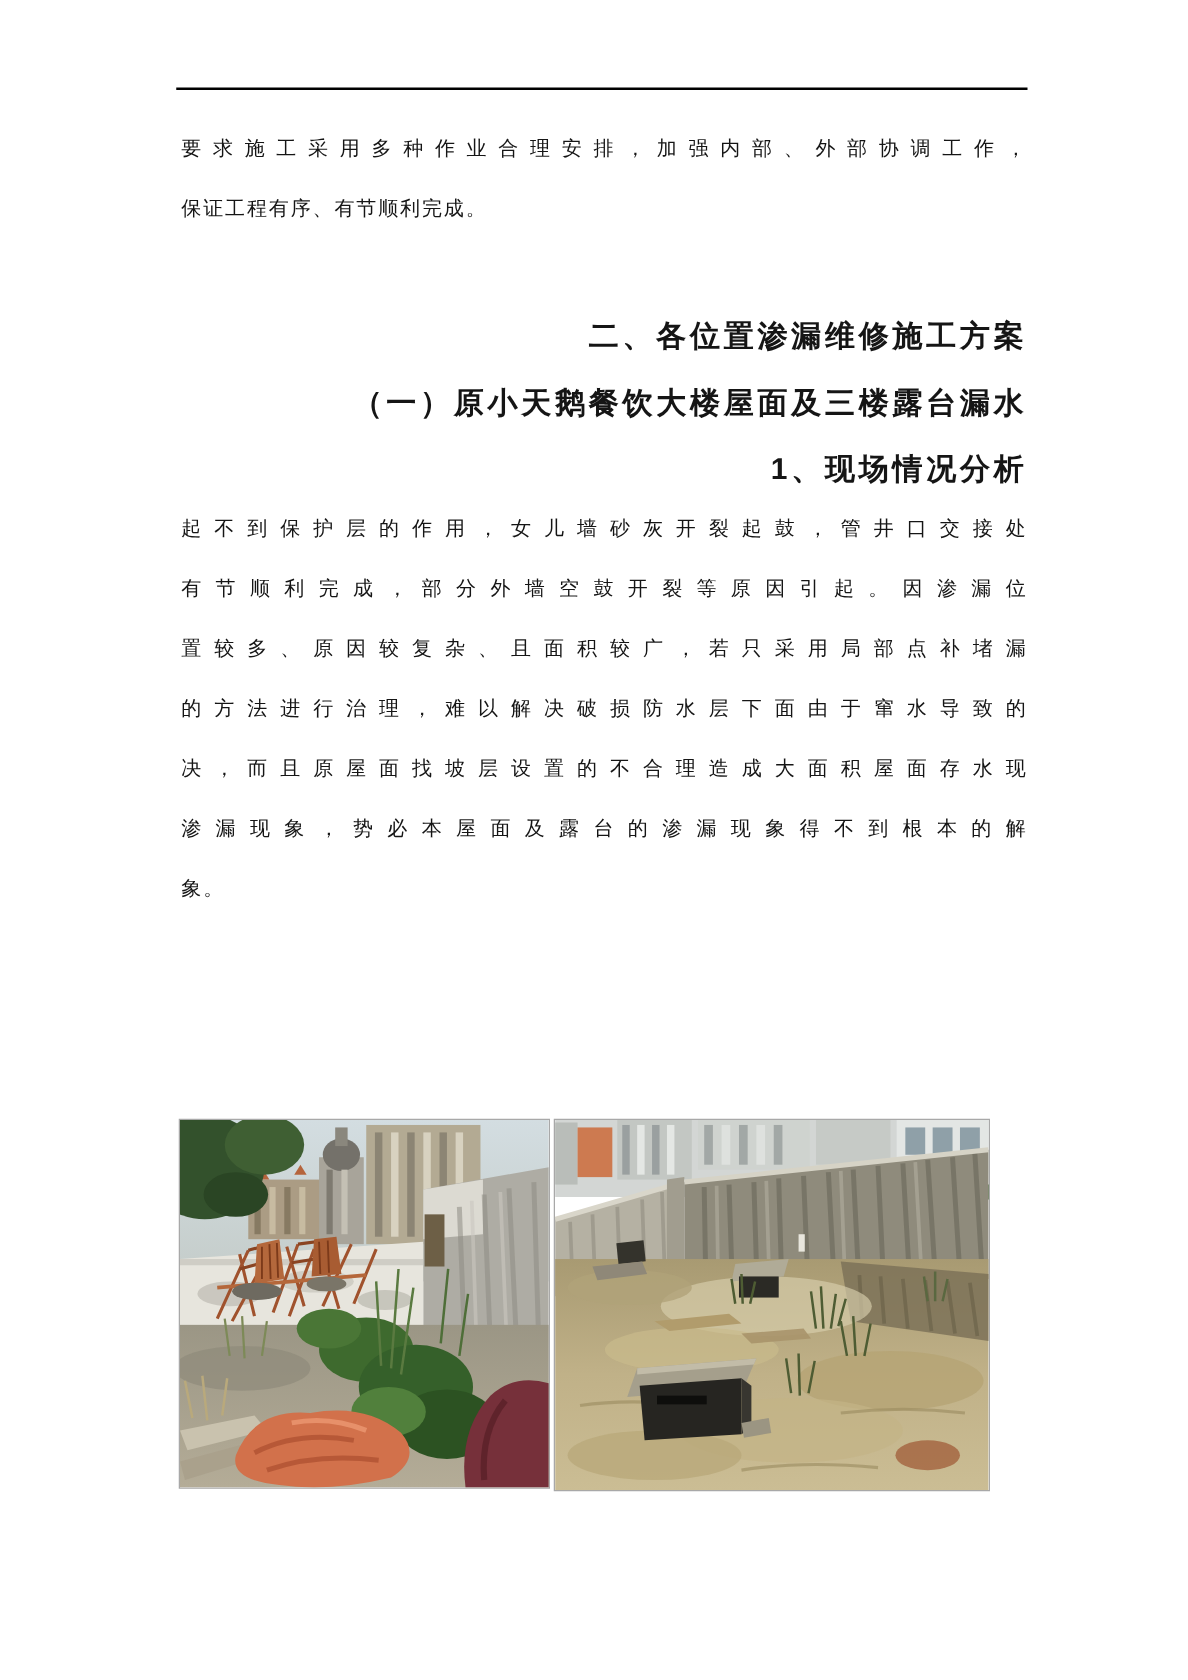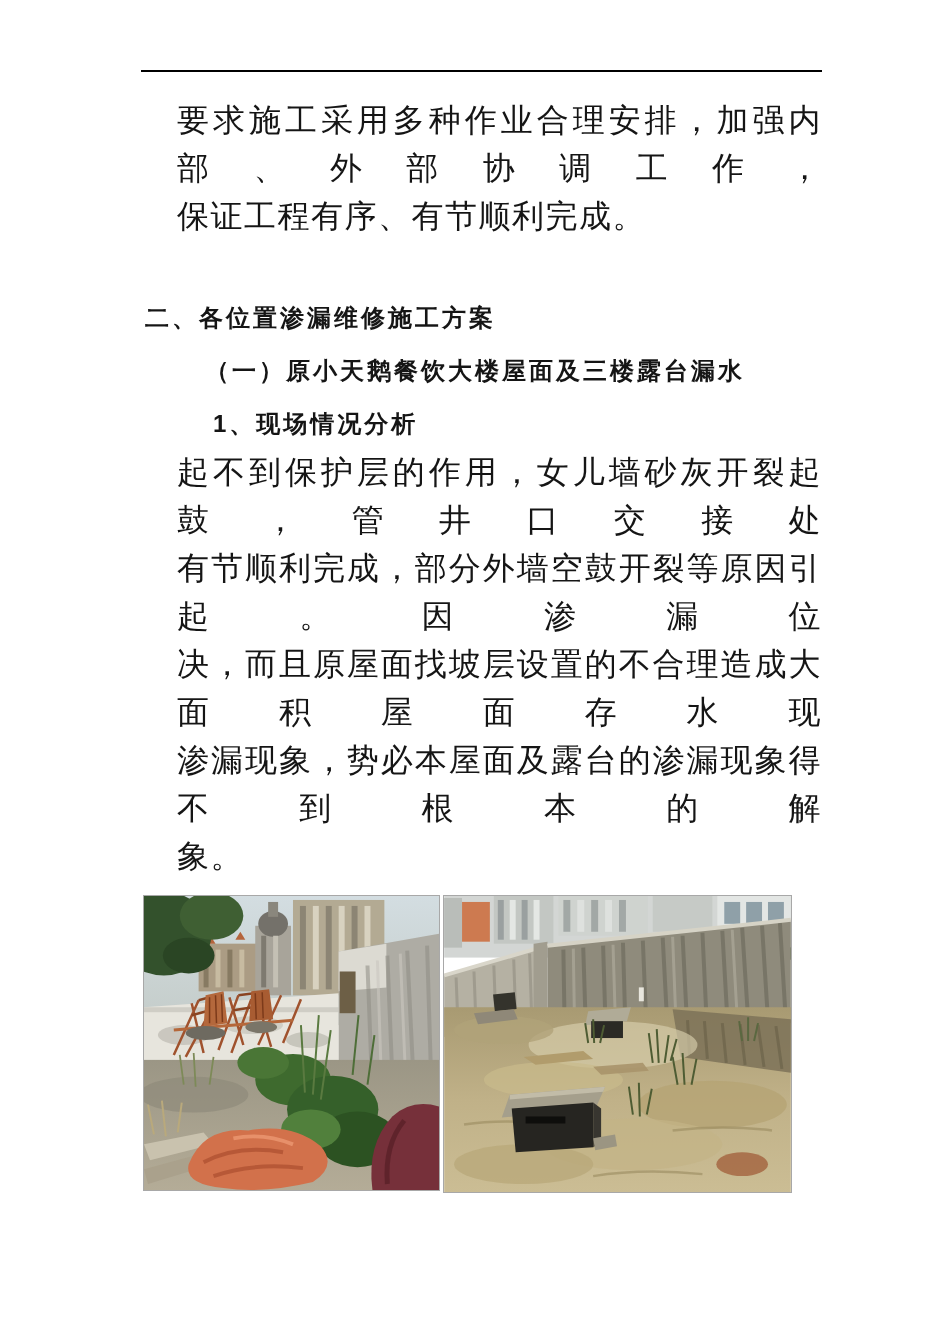--- a/index.html
+++ b/index.html
@@ -20,41 +20,41 @@
     width: 681px;
     border-top: 2.5px solid #000000;
   }
   .textcol {
     position: absolute;
     left: 145px;
     top: 96px;
     width: 677px;
   }
   .line {
-    font-size: 32px;
+    font-size: 16px;
     line-height: 48px;
     letter-spacing: 1.5px;
     white-space: nowrap;
-    margin-left: 32px;
   }
   .just {
     white-space: normal;
     text-align: justify;
     text-align-last: justify;
     text-justify: inter-character;
   }
   .indent { text-indent: 60px; }
   .headings { margin-top: 0; }
   .h1, .h2, .h3 {
     font-family: "Liberation Sans", "DejaVu Sans", sans-serif;
     font-weight: bold;
     font-size: 24px;
     line-height: 48px;
     letter-spacing: 3px;
     white-space: nowrap;
+    text-align: right;
   }
   .h1 { margin-top: 54px; }
   .h2 { margin-top: 5px; padding-left: 60px; }
   .h3 { margin-top: 5px; padding-left: 68px; }
   .para { margin-top: 0; }
   .photos {
     position: absolute;
     left: 143px;
     top: 895px;
     width: 652px;
@@ -84,20 +84,22 @@
 
     <div class="headings">
       <div class="h1">二、各位置渗漏维修施工方案</div>
       <div class="h2">（一）原小天鹅餐饮大楼屋面及三楼露台漏水</div>
       <div class="h3">1、现场情况分析</div>
     </div>
 
     <div class="para">
       <div class="line just">起不到保护层的作用，女儿墙砂灰开裂起鼓，管井口交接处</div>
       <div class="line just">有节顺利完成，部分外墙空鼓开裂等原因引起。因渗漏位</div>
+      <div class="line just">置较多、原因较复杂、且面积较广，若只采用局部点补堵漏</div>
+      <div class="line just">的方法进行治理，难以解决破损防水层下面由于窜水导致的</div>
       <div class="line just">决，而且原屋面找坡层设置的不合理造成大面积屋面存水现</div>
       <div class="line just">渗漏现象，势必本屋面及露台的渗漏现象得不到根本的解</div>
       <div class="line">象。</div>
     </div>
   </div>
 
   <div class="photos">
 
     <svg class="photo" width="297" height="296" viewBox="0 0 297 296">
       <defs>

